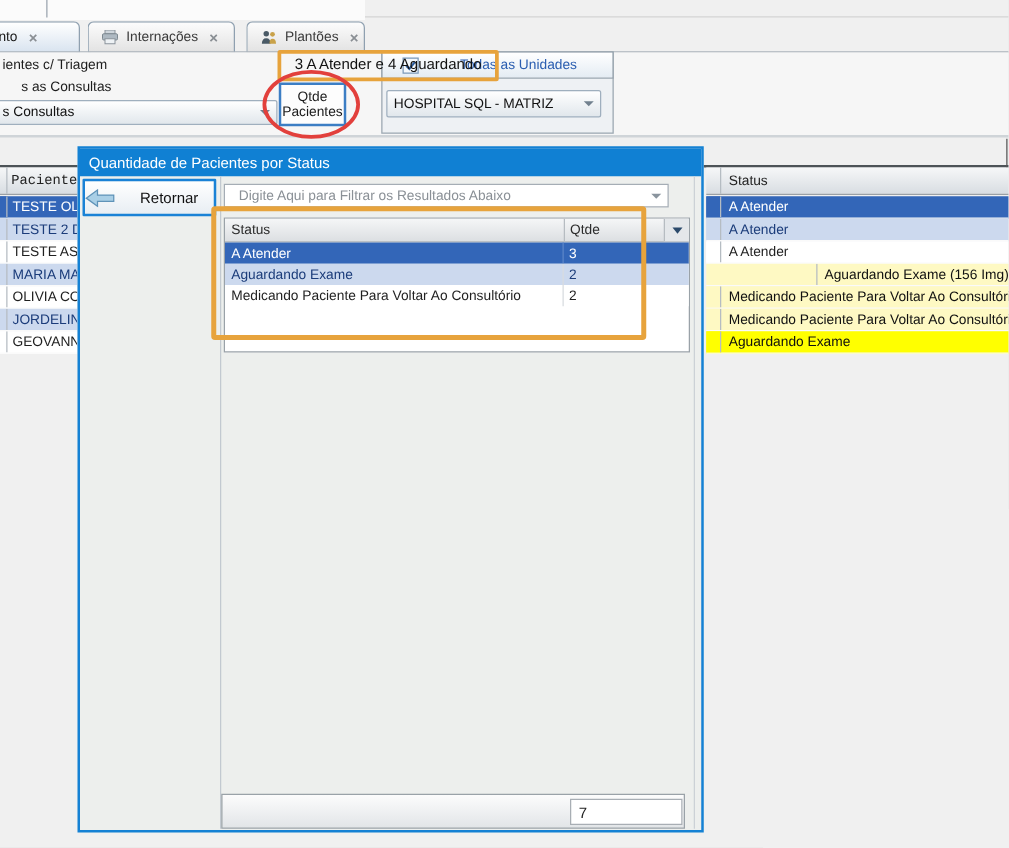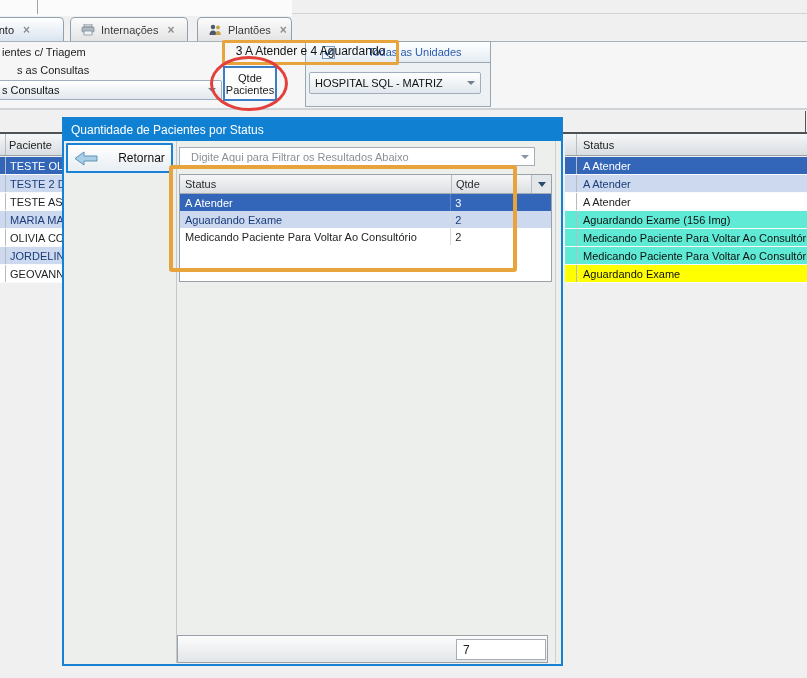--- a/index.html
+++ b/index.html
@@ -59,32 +59,32 @@
   .ind { height:100%; border-right:1px solid #b5bcc2; flex:0 0 auto; }
   .rows-left { left:0; top:157px; width:62px; }
   .rows-right { left:565px; top:157px; width:242px; }
   .grow { height:18px; display:flex; align-items:center; overflow:hidden; white-space:nowrap;
     border-bottom:1px solid #fafafa; }
   .grow .ind { background:inherit; }
   .grow .txt { padding-left:4px; overflow:hidden; white-space:nowrap; }
   .r-sel   { background:#3366b8; color:#ffffff; }
   .r-blue  { background:#ccd9ee; color:#1b3c7a; }
   .r-white { background:#ffffff; color:#1f1f1f; }
-  .r-orange{ background:#5eead4; color:#101010; }
+  .r-orange{ background:#fef9c3; color:#101010;justify-content:flex-end; }
   .r-yellow{ background:#ffff00; color:#101010; }
   .right-edge-line { left:805px; top:111px; width:1px; height:23px; background:#555; }
 
   
   .dialog { left:62px; top:117px; width:501px; height:549px; background:#edefed;
     border:2px solid #1581d4; z-index:10; }
   .dlg-title { position:absolute; left:0; top:0; width:100%; height:22px; background:#1080d3;
     color:#fff; font-size:12px; display:flex; align-items:center; padding-left:7px; }
   .btn-return { position:absolute; left:2px; top:24px; width:107px; height:30px;
     background:linear-gradient(#ffffff,#e8eef3); border:2px solid #1a82d6; border-radius:1px;
-    display:flex; align-items:center; justify-content:center; gap:20px; font-size:12px; color:#111; cursor:default; }
+    display:flex; align-items:center; gap:20px; font-size:12px; color:#111; cursor:default; }
   .dlg-divider { position:absolute; left:112px; top:22px; width:1px; height:522px; background:#c2c9d0; }
   .dlg-right-line { position:absolute; left:491px; top:22px; width:1px; height:522px; background:#ccd1d6; }
   .dlg-filter { position:absolute; left:115px; top:28px; width:356px; height:19px; background:#fff;
     border:1px solid #a5adb5; color:#8a9096; display:flex; align-items:center; padding-left:11px; }
   .dlg-filter .arrow { position:absolute; right:5px; top:50%; margin-top:-2px; width:0; height:0;
     border-left:4px solid transparent; border-right:4px solid transparent; border-top:4px solid #8a949e; }
 
   .dlg-table { position:absolute; left:115px; top:55px; width:373px; height:108px; background:#fff;
     border:1px solid #9aa2a8; }
   .t-hdr { display:flex; height:19px; background:linear-gradient(#f5f6f7,#dcdfe2);
@@ -179,21 +179,21 @@
     <span>HOSPITAL SQL - MATRIZ</span>
     <span class="arrow"></span>
   </div>
   <div class="abs band-bottom"></div>
 
   <div class="abs grid-darkline"></div>
   <div class="abs right-edge-line"></div>
 
   <div class="grid-header hdr-left">
     <span class="ind" style="width:6px;"></span>
-    <span style="padding-left:3px;">Paciente</span>
+    <span style="padding-left:3px;font-family:Liberation Mono, monospace;">Paciente</span>
   </div>
   <div class="grid-header hdr-right">
     <span class="ind" style="width:12px;"></span>
     <span style="padding-left:6px;">Status</span>
   </div>
 
   <div class="abs rows-left">
     <div class="grow r-sel">
         <span class="ind" style="width:6px;"></span>
         <span class="txt">TESTE OLIVI</span>

